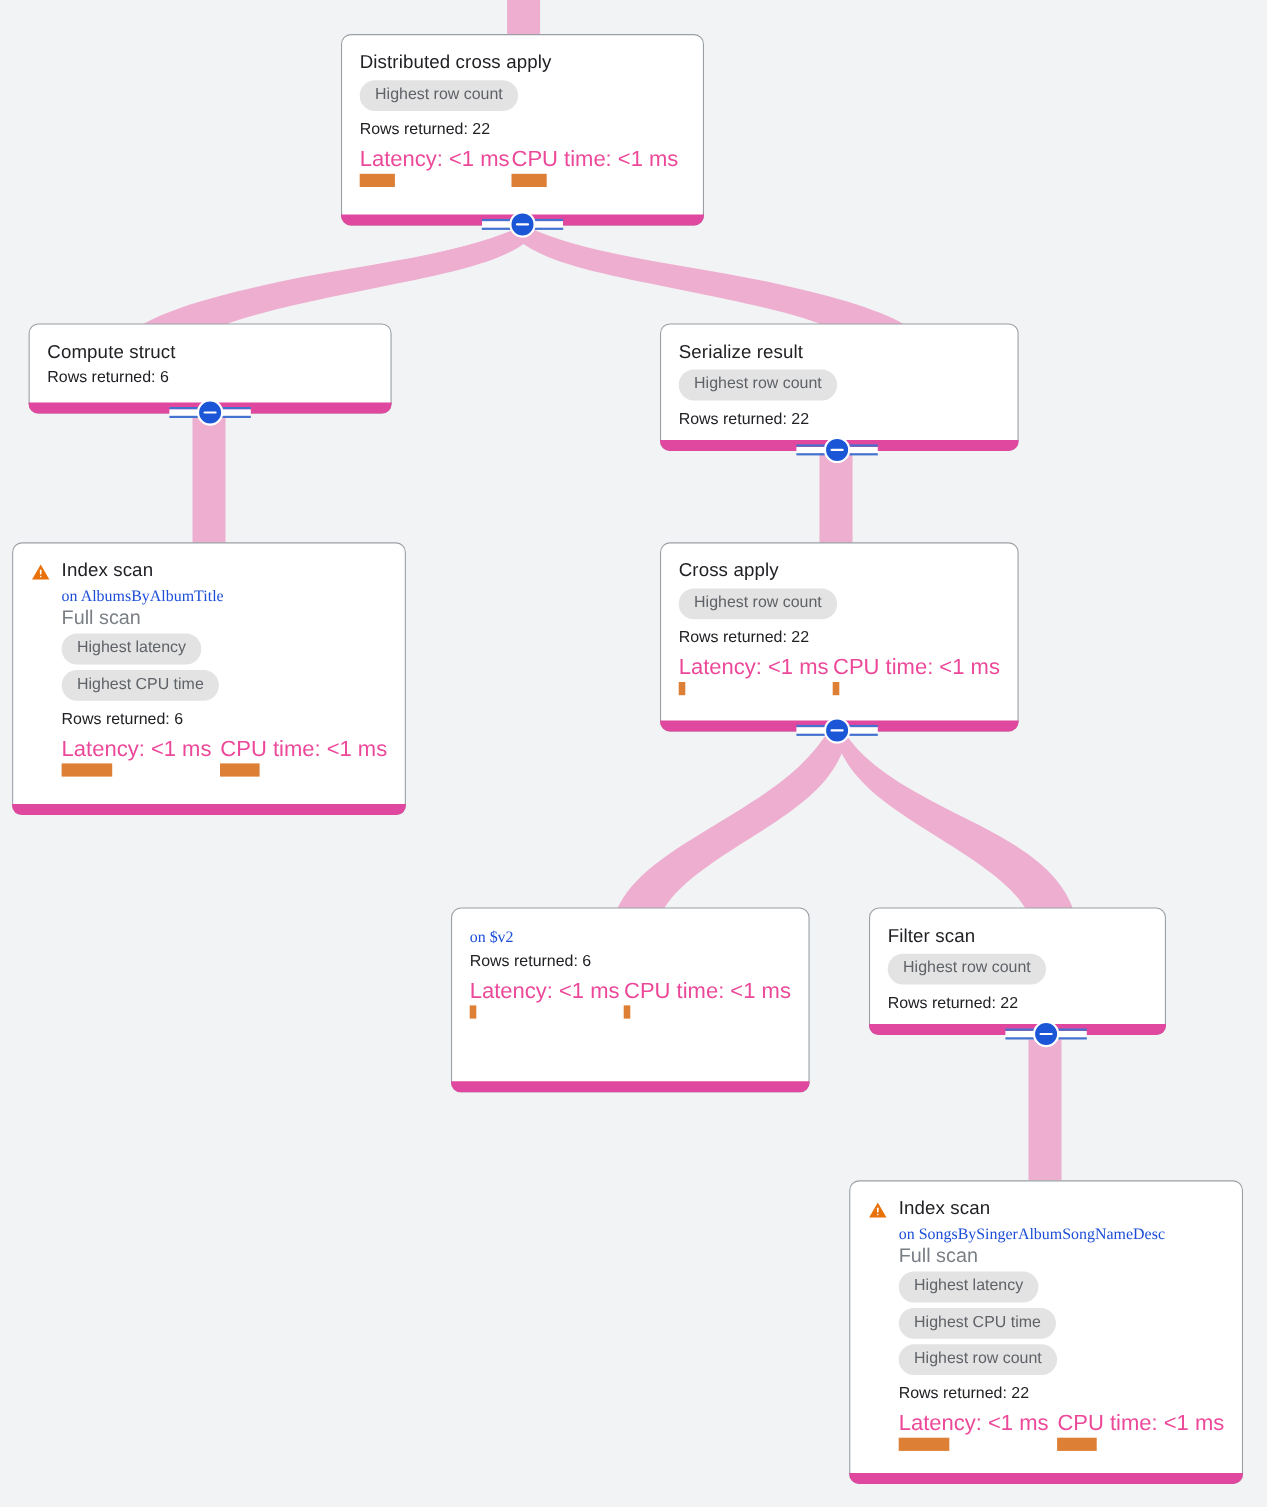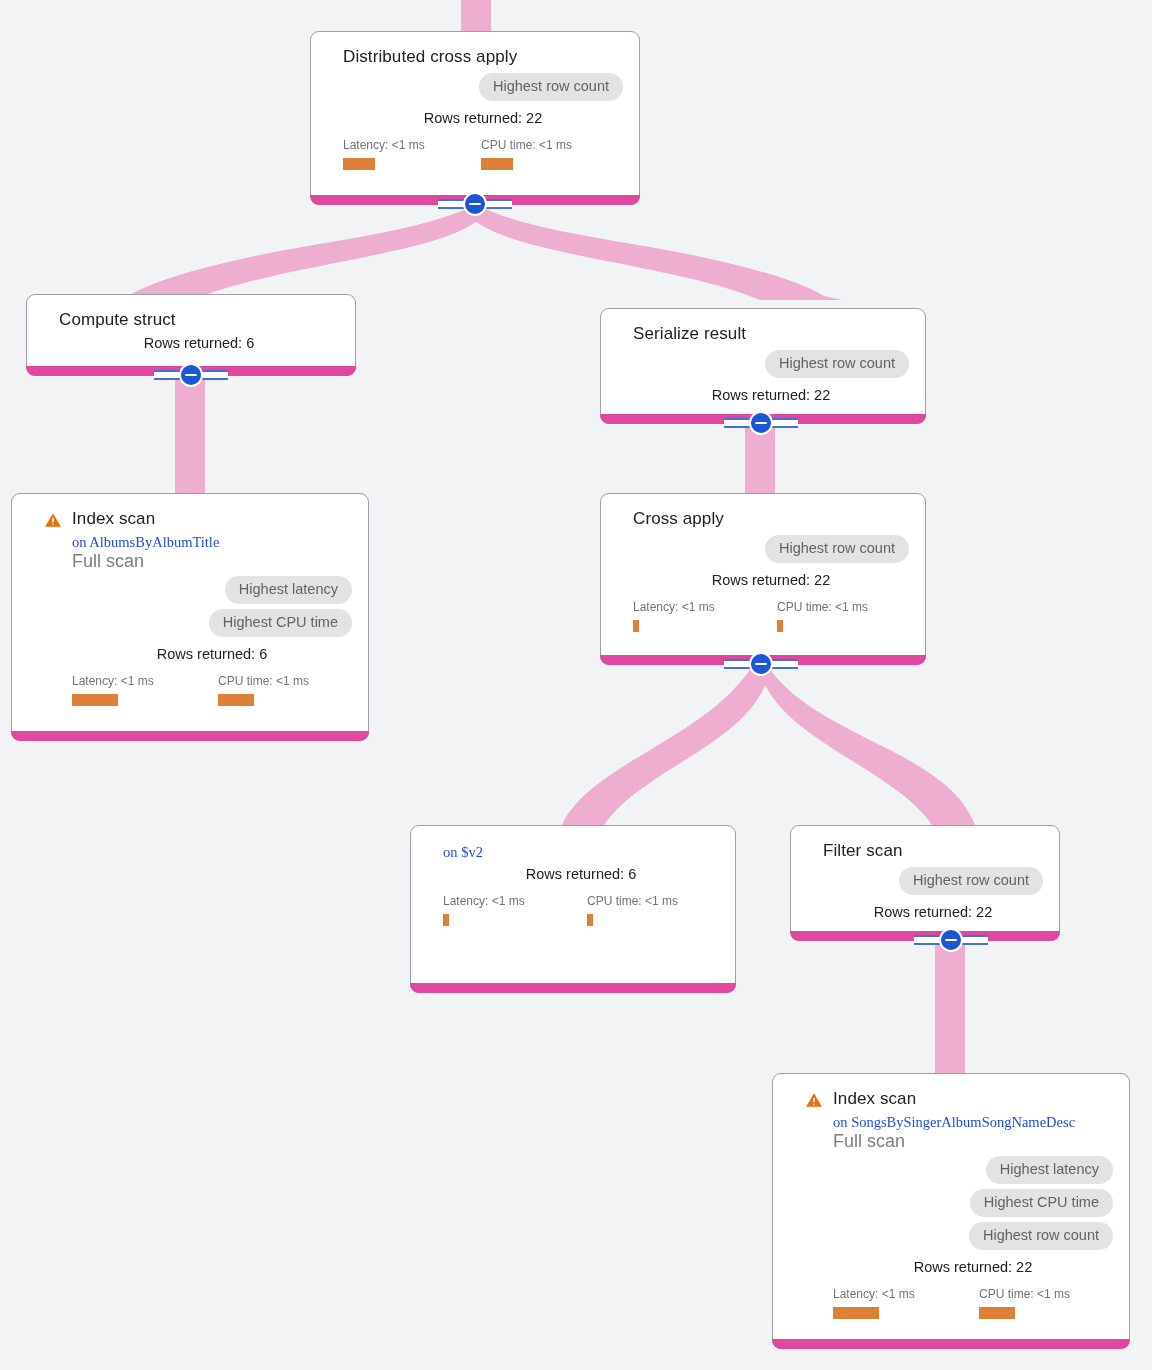--- a/index.html
+++ b/index.html
@@ -28,21 +28,20 @@
   }
 
   
   .node {
     position: absolute;
     box-sizing: border-box;
     background: #ffffff;
     border: 1px solid #9aa0a6;
     border-radius: 9px;
     overflow: visible;
-    padding-left: 16px;
   }
   .node-inner {
     position: relative;
     padding: 14px 16px 12px 16px;
   }
   .node-head {
     display: flex;
     align-items: flex-start;
     gap: 10px;
   }
@@ -74,52 +73,50 @@
     font-family: Liberation Serif, serif;
   }
   .node-sub2 {
     font-size: 18px;
     line-height: 19px;
     color: #7a7f85;
     white-space: nowrap;
   }
   .chips {
     margin-top: 5px;
-    text-align: right;
   }
   .chip {
     display: inline-block;
     background: #e3e3e3;
     color: #5f6368;
     font-size: 14.5px;
     line-height: 17px;
     padding: 5px 14px 6px 14px;
     border-radius: 14px;
     margin-bottom: 5px;
     white-space: nowrap;
   }
   .rows {
     font-size: 14.5px;
     line-height: 20px;
     color: #202124;
     margin-top: 2px;
     white-space: nowrap;
-    text-align: center;
   }
   .metrics {
     display: flex;
     margin-top: 8px;
   }
   .metric {
     position: relative;
   }
   .metric-label {
-    font-size: 12px;
+    font-size: 20px;
     line-height: 18px;
-    color: #737373;
+    color: #ec4899;
     white-space: nowrap;
   }
   .metric-bar {
     height: 12px;
     background: #de7f36;
     margin-top: 4px;
   }
   
   .node-accent {
     position: absolute;
@@ -267,21 +264,21 @@
       <div class="rows">Rows returned: 6</div>
     </div>
     <div class="node-accent"></div>
     <div class="collapse" style="left:164px;">
       <div class="rail l"></div>
       <div class="rail r"></div>
       <div class="knob"></div>
     </div>
   </div>
 
-  <div class="node" style="left:600px; top:294px; width:326px; height:116px;margin-top:14px;">
+  <div class="node" style="left:600px; top:294px; width:326px; height:116px;">
     <div class="node-inner">
       <div class="node-title">Serialize result</div>
       <div class="chips">
         <span class="chip">Highest row count</span>
       </div>
       <div class="rows">Rows returned: 22</div>
     </div>
     <div class="node-accent"></div>
     <div class="collapse" style="left:160px;">
       <div class="rail l"></div>

